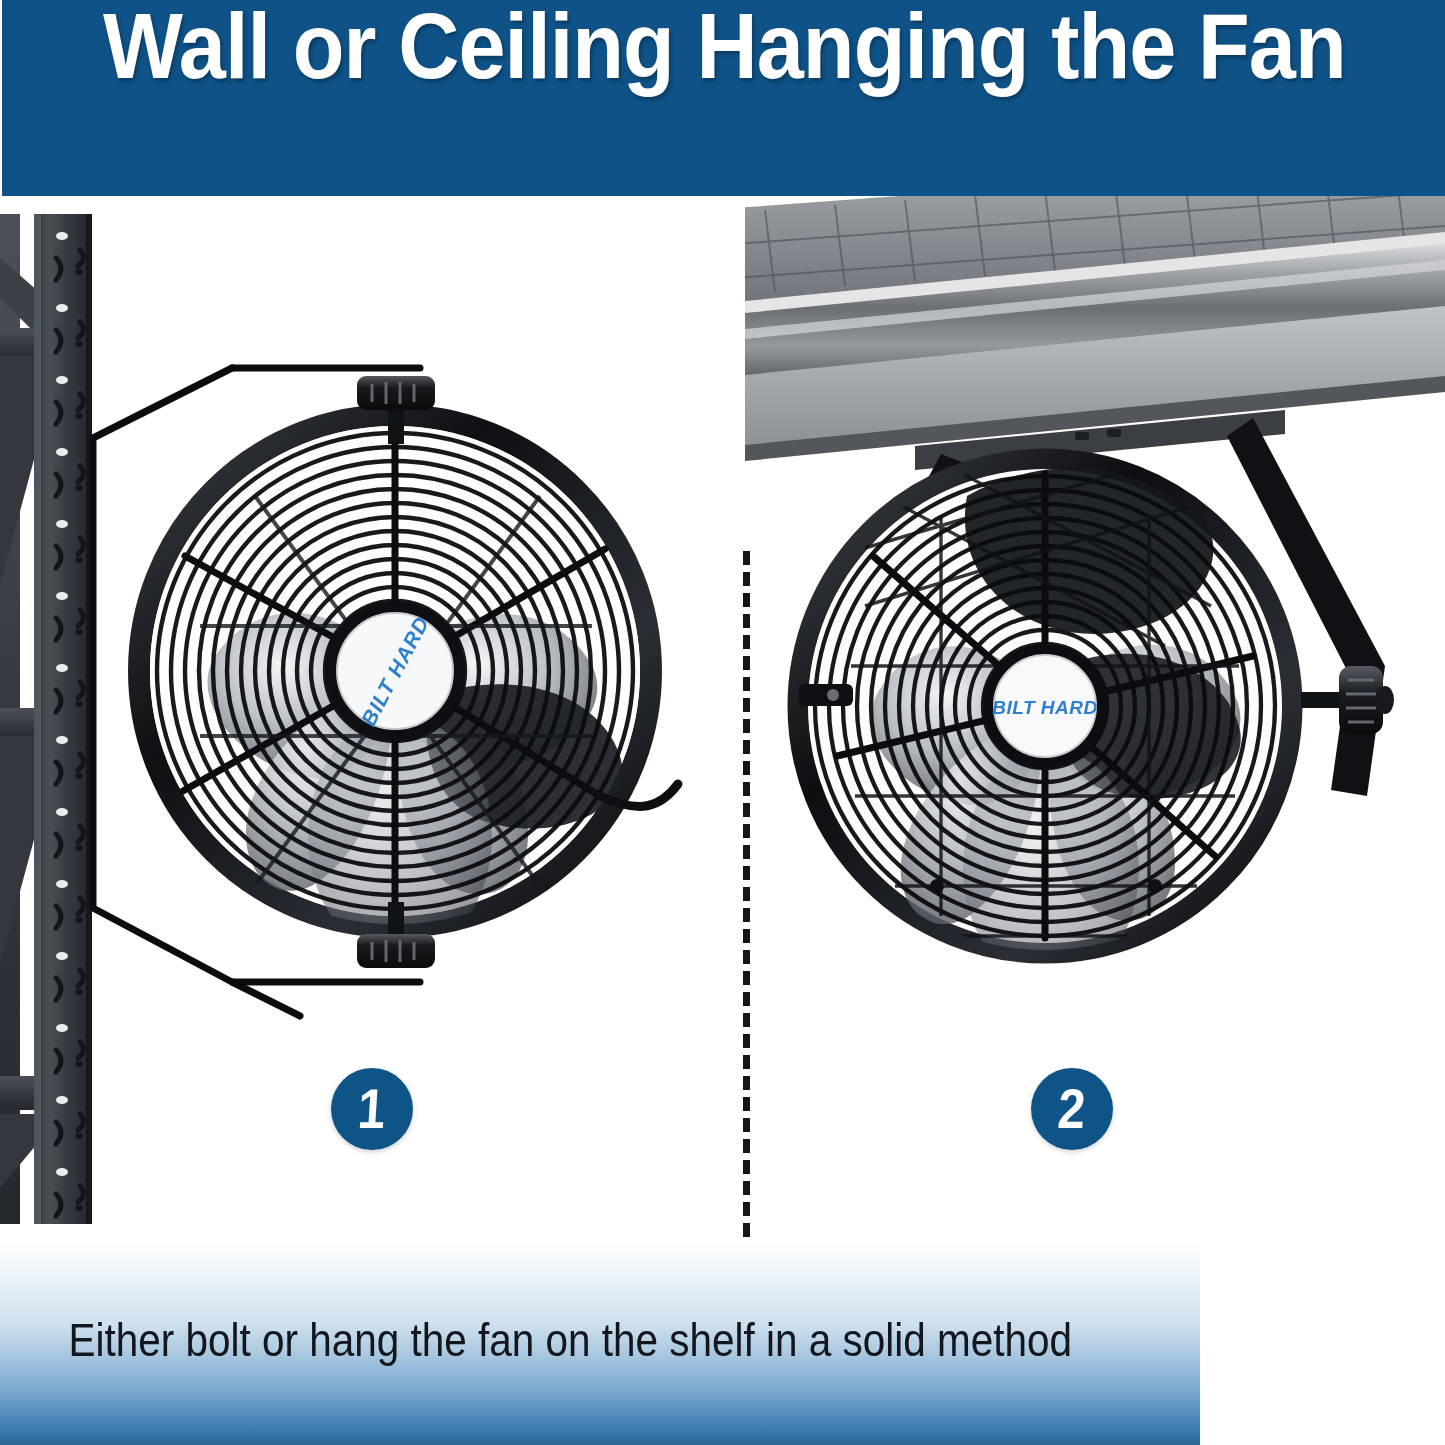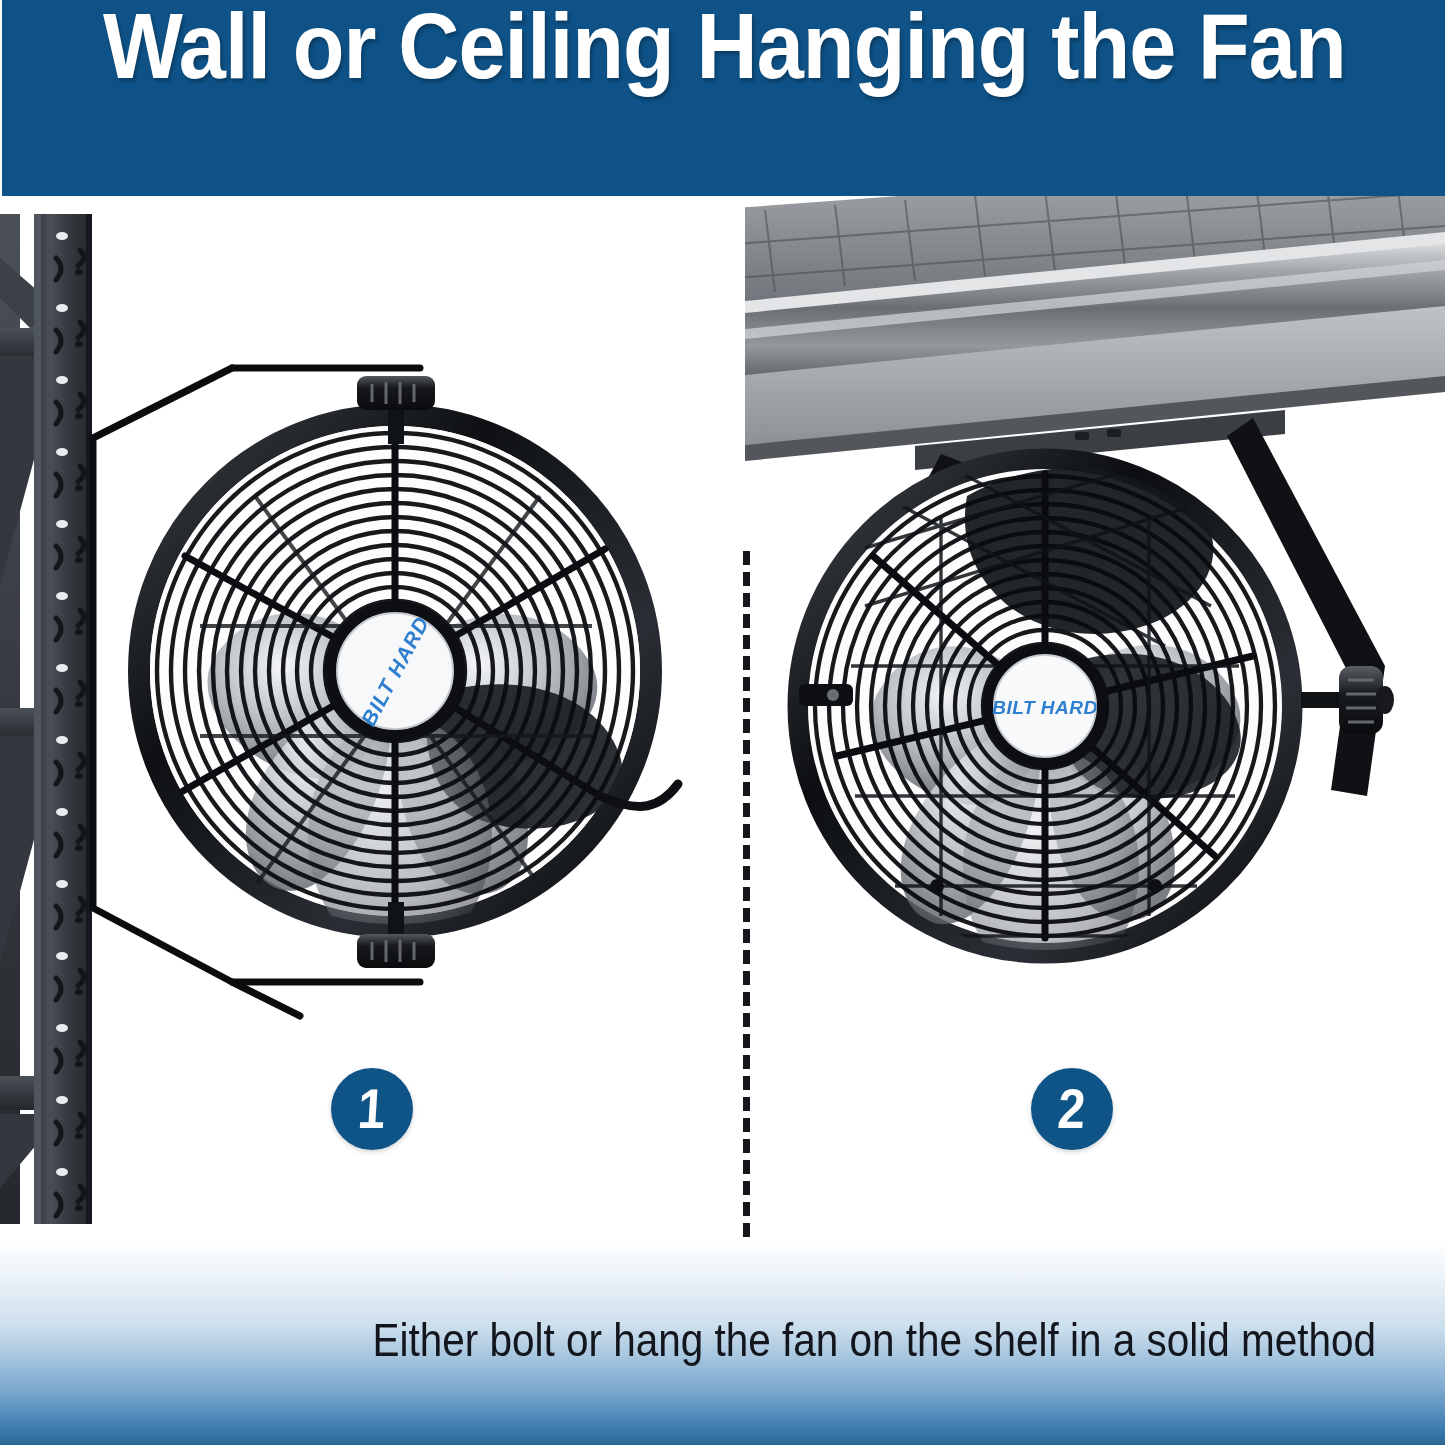--- a/index.html
+++ b/index.html
@@ -45,23 +45,23 @@
     box-shadow:0 2px 5px rgba(0,0,0,0.18);
   }
   .badge span{
     color:#fdfdfd;font-family:"Liberation Sans",sans-serif;font-weight:bold;
     font-size:56px;line-height:1;transform:scaleX(0.88) skewX(-4deg);
   }
   .badge-1{left:331px;top:1068px;}
   .badge-2{left:1031px;top:1068px;}
   
   .footer{
-    position:absolute;left:0;top:1240px;width:1445px;height:205px;
+    position:absolute;left:0;top:1240px;width:1200px;height:205px;
     background:linear-gradient(to bottom,#ffffff 0%,#eef4f9 16%,#cddfed 42%,#7eabd0 72%,#3d7cb0 92%,#2a6694 100%);
-    display:flex;align-items:center;justify-content:flex-end;
+    display:flex;align-items:center;justify-content:flex-start;
   }
   .footer-caption{
     color:#13161d;
     font-family:"Liberation Sans Narrow","Liberation Sans",sans-serif;
     font-size:46px;
     transform:scaleX(0.88);
     white-space:nowrap;
     margin-top:-6px;
   }
   svg{display:block;}

